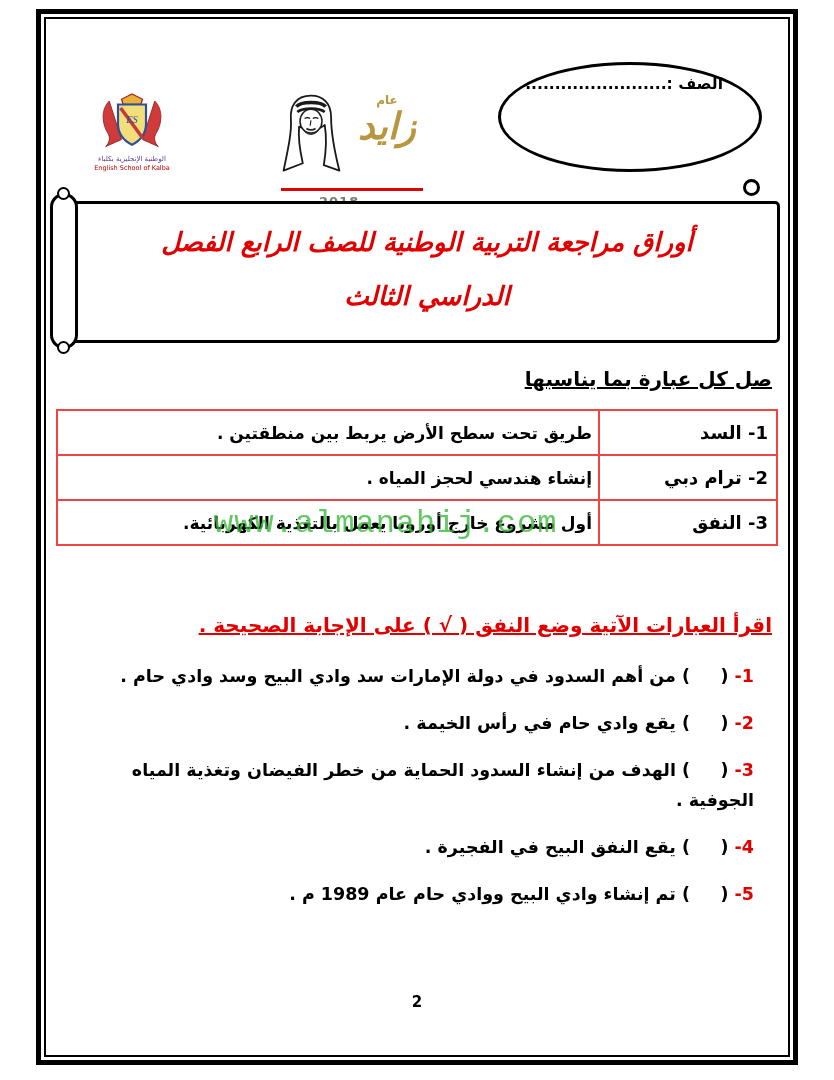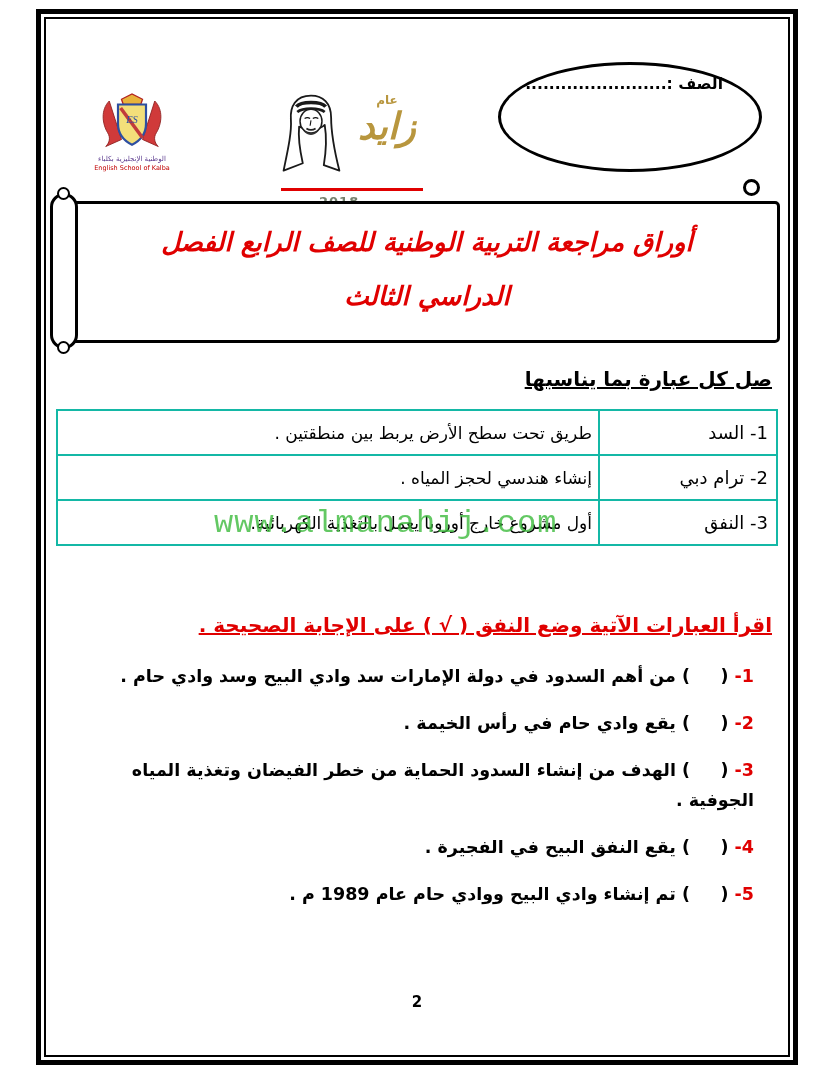--- a/index.html
+++ b/index.html
@@ -61,21 +61,21 @@
 
   
   .match-heading{
     position:absolute;top:348px;right:16px;direction:rtl;
     font-size:20px;font-weight:bold;text-decoration:underline;
   }
   .match-table{
     position:absolute;top:390px;right:10px;width:722px;
     border-collapse:collapse;direction:rtl;table-layout:fixed;
   }
-  .match-table td{border:2px solid #14b8a6;font-weight:normal;background:transparent;}
+  .match-table td{border:2px solid #ef4444;font-weight:bold;background:transparent;}
   .term-cell{width:160px;font-size:18px;padding:11px 8px;vertical-align:middle;}
   .def-cell{font-size:17px;padding:11px 6px;vertical-align:middle;}
 
   .watermark{
     position:absolute;top:486px;left:168px;z-index:5;
     font-family:Liberation Mono, monospace;font-size:32px;letter-spacing:1px;
     color:#3dbb3d;opacity:.8;font-weight:500;
   }
 
   

